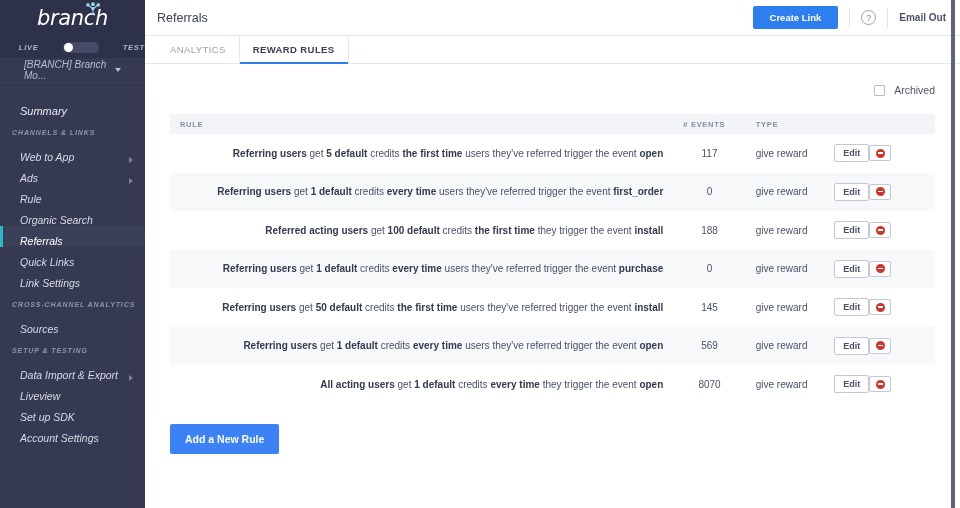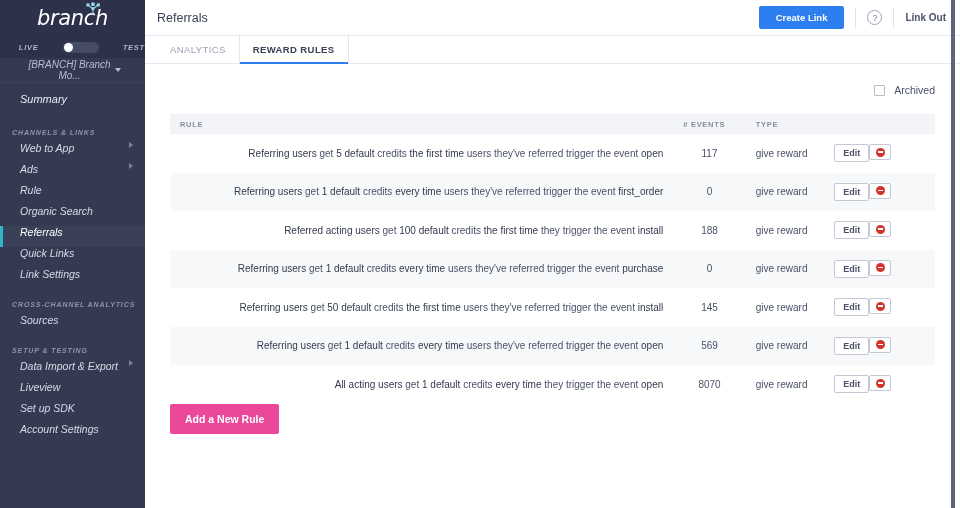--- a/index.html
+++ b/index.html
@@ -44,32 +44,31 @@
   }
   .toggle-knob {
     position: absolute; left: 1px; top: 1px;
     width: 9px; height: 9px; border-radius: 50%; background: #ffffff;
   }
 
   .account-select {
     height: 25px; background: #353a52;
     display: flex; align-items: center; padding: 0 24px;
     border-bottom: 1px solid #3d425c;
-    text-align: center;
   }
   .account-name { font-size: 10px; color: #b9bdcd; flex: 1; }
   .caret-down {
     width: 0; height: 0;
     border-left: 3.5px solid transparent; border-right: 3.5px solid transparent;
     border-top: 4px solid #b9bdcd;
   }
 
   .nav-top { padding-top: 10px; }
   .nav-item {
-    height: 21px; display: flex; align-items: flex-start;
+    height: 21px; display: flex; align-items: flex-end;
     padding: 0 12px 0 20px; position: relative;
     font-size: 10.5px; color: #d7dae4;
     cursor: pointer;
   }
   .nav-item.summary { font-size: 11px; color: #e8eaf0; height: 24px; }
   .nav-item.active { background: #3b4059; color: #ffffff; }
   .nav-item.active::before {
     content: ""; position: absolute; left: 0; top: 0;
     width: 3px; height: 100%; background: #2bb9c9;
   }
@@ -148,46 +147,46 @@
   th.col-actions { width: 110px; }
 
   table.rules tbody tr { height: 38.5px; }
   table.rules tbody tr:nth-child(even) { background: #f7f8fa; }
   table.rules tbody td { padding: 0 10px; vertical-align: middle; }
 
   .rule-text {
     font-size: 10px; color: #4a5168; text-align: right;
     padding-right: 12px; line-height: 1.3;
   }
-  .rule-text b { font-weight: normal; color: #333a4d; }
+  .rule-text b { font-weight: bold; color: #333a4d; }
   .cell-events { font-size: 10px; color: #4a5168; text-align: center; }
   .cell-type { font-size: 10px; color: #4a5168; }
   .cell-actions { }
-  .actions-wrap { display: flex; gap: 0; }
+  .actions-wrap { display: flex; align-items: center; gap: 0; }
   .edit-btn {
     font-size: 9px; font-weight: bold; color: #4a5168;
     background: #ffffff; border: 1px solid #c3c8d4; border-radius: 2px;
     padding: 3px 8px; cursor: pointer; font-family: "Liberation Sans", sans-serif;
   }
   .delete-btn {
     width: 22px; height: 16px; background: #ffffff;
     border: 1px solid #c3c8d4; border-radius: 2px;
     display: flex; align-items: center; justify-content: center; cursor: pointer;
   }
   .delete-dot {
     width: 9px; height: 9px; border-radius: 50%; background: #d0342c;
     position: relative;
   }
   .delete-dot::after {
     content: ""; position: absolute; left: 2px; top: 3.7px;
     width: 5px; height: 1.5px; background: #ffffff;
   }
 
   .add-rule-btn {
-    background: #ec4899; color: #ffffff;
+    margin-top: 20px; background: #3b82f6; color: #ffffff;
     font-size: 10.5px; font-weight: bold;
     padding: 9px 15px; border: none; border-radius: 2px;
     cursor: pointer; font-family: "Liberation Sans", sans-serif;
   }
 
   .right-strip {
     position: absolute; right: 5px; top: 0;
     width: 4px; height: 508px; background: #5e6478;
   }
 </style>
@@ -278,21 +277,21 @@
   </div>
 
   <div class="main">
 
     <div class="topbar">
       <span class="page-title">Referrals</span>
       <button class="create-link-btn">Create Link</button>
       <span class="topbar-divider"></span>
       <span class="help-icon">?</span>
       <span class="topbar-divider"></span>
-      <span class="signout">Link Out</span>
+      <span class="signout">Email Out</span>
     </div>
 
     <div class="tabbar">
       <div id="tabs-host" style="display:flex;">
           <div class="tab">ANALYTICS</div>
           <div class="tab active">REWARD RULES</div>
         </div>
     </div>
 
     <div class="content">

